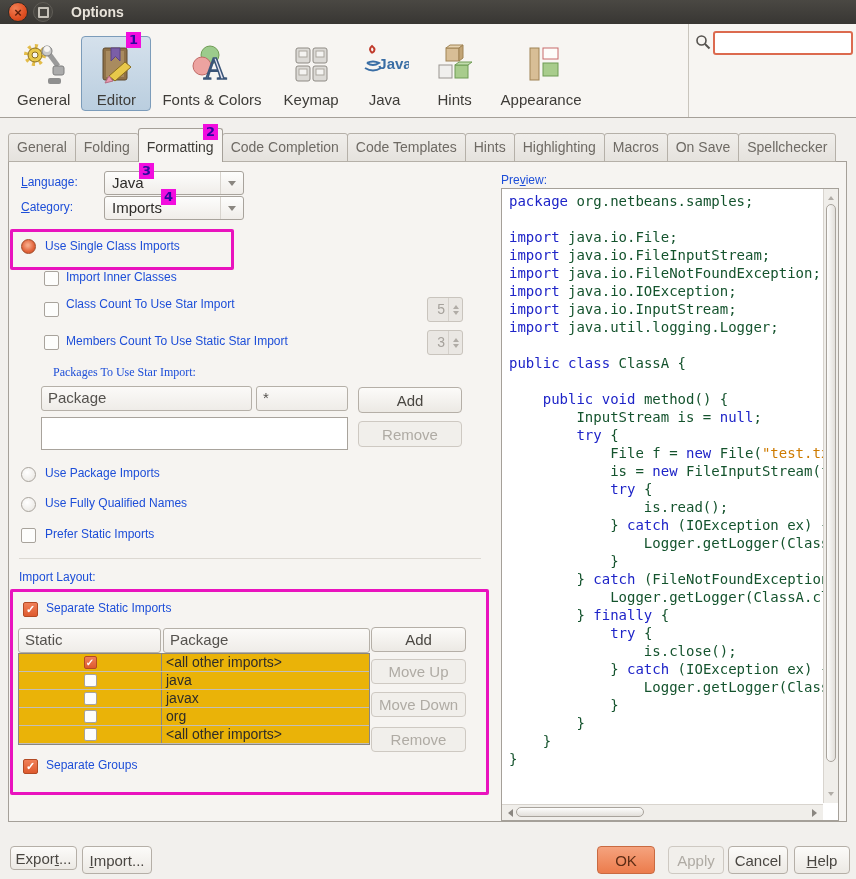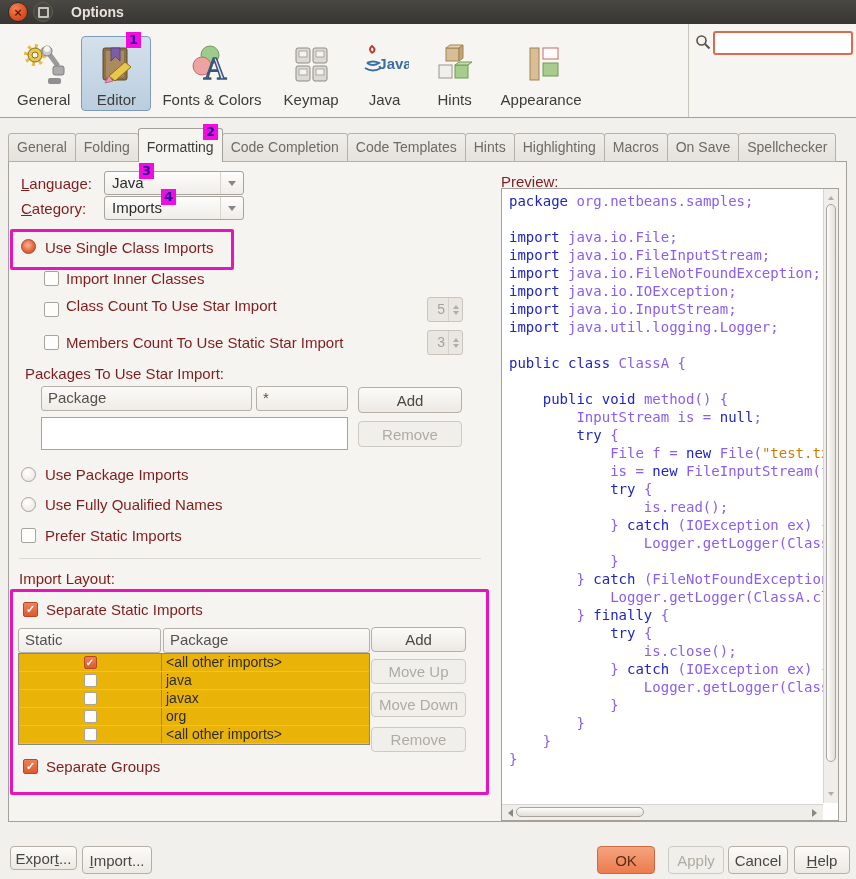--- a/index.html
+++ b/index.html
@@ -27,21 +27,21 @@
   .search-input{width:128px;height:20px;border:2px solid #DC6A4F;border-radius:3px;background:#fff;outline:none;font-size:14px;padding:0 4px;font-family:inherit;}
 
   
   .tabs{position:absolute;left:8px;top:128px;height:34px;display:flex;align-items:flex-end;z-index:3;}
   .tab{height:27px;line-height:27px;padding:0 8px;font-size:14px;color:#6E6A64;background:linear-gradient(#F0EEEB,#E5E2DD);border:1px solid #B5B0A8;border-radius:3px 3px 0 0;margin-right:-1px;white-space:nowrap;}
   .tab.active{height:33px;line-height:36px;background:#F6F4F1;color:#3E3C38;border-color:#A5A099;border-bottom:none;position:relative;z-index:4;}
 
   
   .main-panel{position:absolute;left:8px;top:161px;width:839px;height:661px;background:#F6F4F1;border:1px solid #A5A099;box-sizing:border-box;z-index:2;}
   .abs{position:absolute;}
-  .flabel{position:absolute;font-size:15px;color:#7f1d1d;white-space:nowrap;}
+  .flabel{position:absolute;font-size:12px;color:#1d4ed8;white-space:nowrap;}
 
   .combo{position:absolute;width:140px;height:24px;background:linear-gradient(#FDFDFC,#F0EDE9);border:1px solid #A8A39C;border-radius:3px;box-sizing:border-box;font-size:15px;}
   .combo .cval{position:absolute;left:7px;top:2px;color:#2E2C29;}
   .combo .arrow-box{position:absolute;right:0;top:0;bottom:0;width:22px;border-left:1px solid #D8D4CE;display:flex;align-items:center;justify-content:center;}
   .tri-down{width:0;height:0;border:4px solid transparent;border-top:5px solid #8A8680;margin-top:4px;}
 
   .check{width:15px;height:15px;background:#FDFDFC;border:1px solid #A8A39C;border-radius:2px;box-sizing:border-box;display:inline-flex;align-items:center;justify-content:center;}
   .check.checked{background:linear-gradient(#F08058,#DE5A2E);border-color:#B34A24;}
   .check.checked::after{content:"\2713";color:#fff;font-size:11px;font-weight:bold;line-height:1;}
   .radio{width:15px;height:15px;border-radius:50%;background:radial-gradient(circle at 40% 35%,#FFFFFF,#E7E4DF);border:1px solid #A8A39C;box-sizing:border-box;}
@@ -66,21 +66,21 @@
   .lrow .c1{width:143px;display:flex;align-items:center;justify-content:center;border-right:1px solid #8A8680;box-sizing:border-box;}
   .lrow .c1 .check{width:13px;height:13px;}
   .lrow .c1 .check.checked::after{font-size:10px;}
   .lrow .c2{flex:1;font-size:14px;padding-left:4px;line-height:16px;color:#2E2C29;white-space:nowrap;overflow:hidden;}
 
   
   .preview-box{position:absolute;left:492px;top:26px;width:338px;height:633px;background:#fff;border:1px solid #A5A099;box-sizing:border-box;}
   .code-area{position:absolute;left:0;top:0;right:15px;bottom:17px;overflow:hidden;padding:3px 0 0 7px;font-family:"DejaVu Sans Mono",monospace;font-size:14px;line-height:18px;white-space:pre;}
   .code-line{height:18px;}
   .tok-k{color:#1E24C8;}
-  .tok-p{color:#8b5cf6;}
+  .tok-p{color:#14532d;}
   .tok-s{color:#CE7B00;}
   .vscroll{position:absolute;top:0;right:0;width:15px;bottom:17px;background:#F0EEEA;border-left:1px solid #D8D4CE;box-sizing:border-box;}
   .vthumb{position:absolute;top:15px;left:2px;width:10px;height:558px;background:linear-gradient(90deg,#FDFDFC,#E2DFDA);border:1px solid #A8A39C;border-radius:6px;box-sizing:border-box;}
   .varr{position:absolute;left:0;width:14px;height:13px;display:flex;align-items:center;justify-content:center;}
   .hscroll{position:absolute;left:0;right:15px;bottom:0;height:16px;background:#F0EEEA;border-top:1px solid #D8D4CE;box-sizing:border-box;}
   .hthumb{position:absolute;left:14px;top:2px;width:128px;height:10px;background:linear-gradient(#FDFDFC,#E2DFDA);border:1px solid #A8A39C;border-radius:6px;box-sizing:border-box;}
   .harr{position:absolute;top:0;width:13px;height:15px;display:flex;align-items:center;justify-content:center;}
   .tri-left-s{width:0;height:0;border:4px solid transparent;border-right:5px solid #8A8680;}
   .tri-right-s{width:0;height:0;border:4px solid transparent;border-left:5px solid #8A8680;}
 
@@ -234,21 +234,21 @@
     <span class="check abs" style="position:absolute;left:35px;top:173px;"></span>
     <span class="flabel" style="left:57px;top:172px;">Members Count To Use Static Star Import</span>
     <div class="spinner" style="left:418px;top:168px;">
       <span class="num">3</span>
       <span class="arrows">
           <span class="tri-up-s"></span>
           <span class="tri-down-s"></span>
         </span>
     </div>
 
-    <span class="flabel" style="left:16px;top:203px;">Packages To Use Star Import:</span>
+    <span class="flabel" style="left:44px;top:203px;font-family:Liberation Serif, serif;">Packages To Use Star Import:</span>
     <div class="header-field" style="left:32px;top:224px;width:211px;">Package</div>
     <div class="header-field" style="left:247px;top:224px;width:92px;">*</div>
     <div class="btn" style="left:349px;top:225px;width:104px;height:26px;">Add</div>
     <div class="list-empty" style="left:32px;top:255px;width:307px;height:33px;"></div>
     <div class="btn disabled" style="left:349px;top:259px;width:104px;height:26px;">Remove</div>
 
     <span class="radio abs" style="position:absolute;left:12px;top:305px;"></span>
     <span class="flabel" style="left:36px;top:304px;">Use Package Imports</span>
     <span class="radio abs" style="position:absolute;left:12px;top:335px;"></span>
     <span class="flabel" style="left:36px;top:334px;">Use Fully Qualified Names</span>

